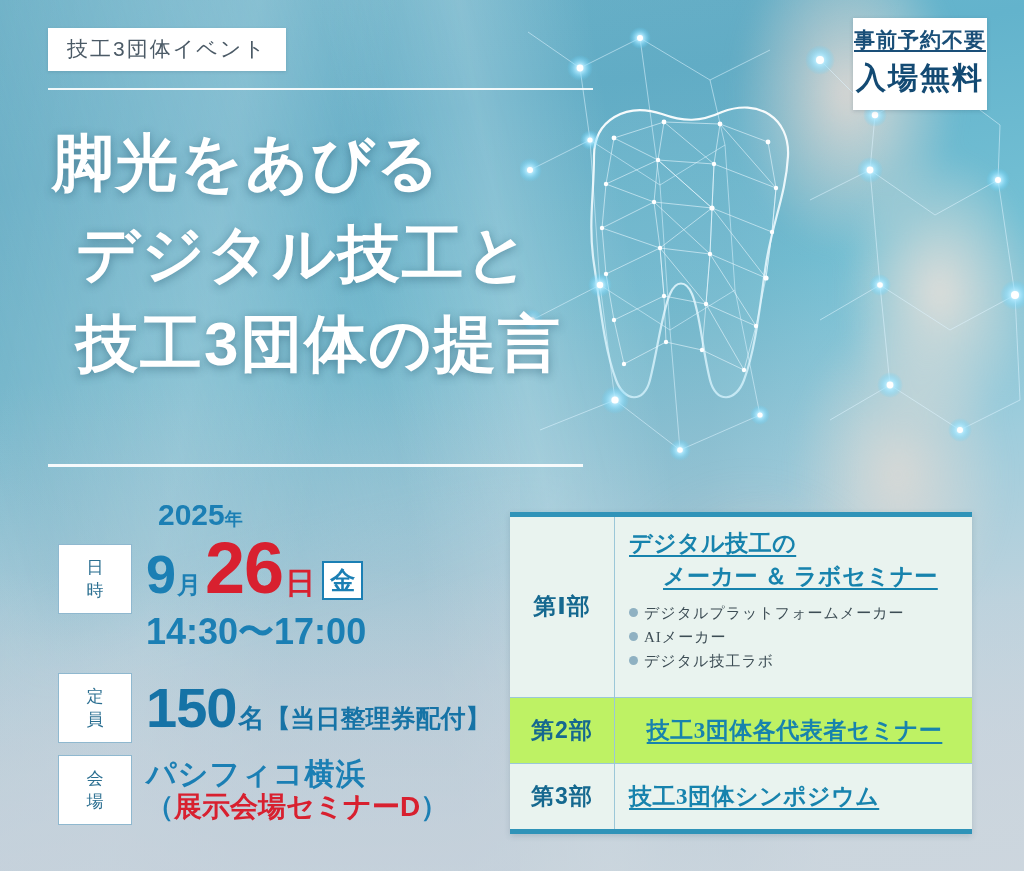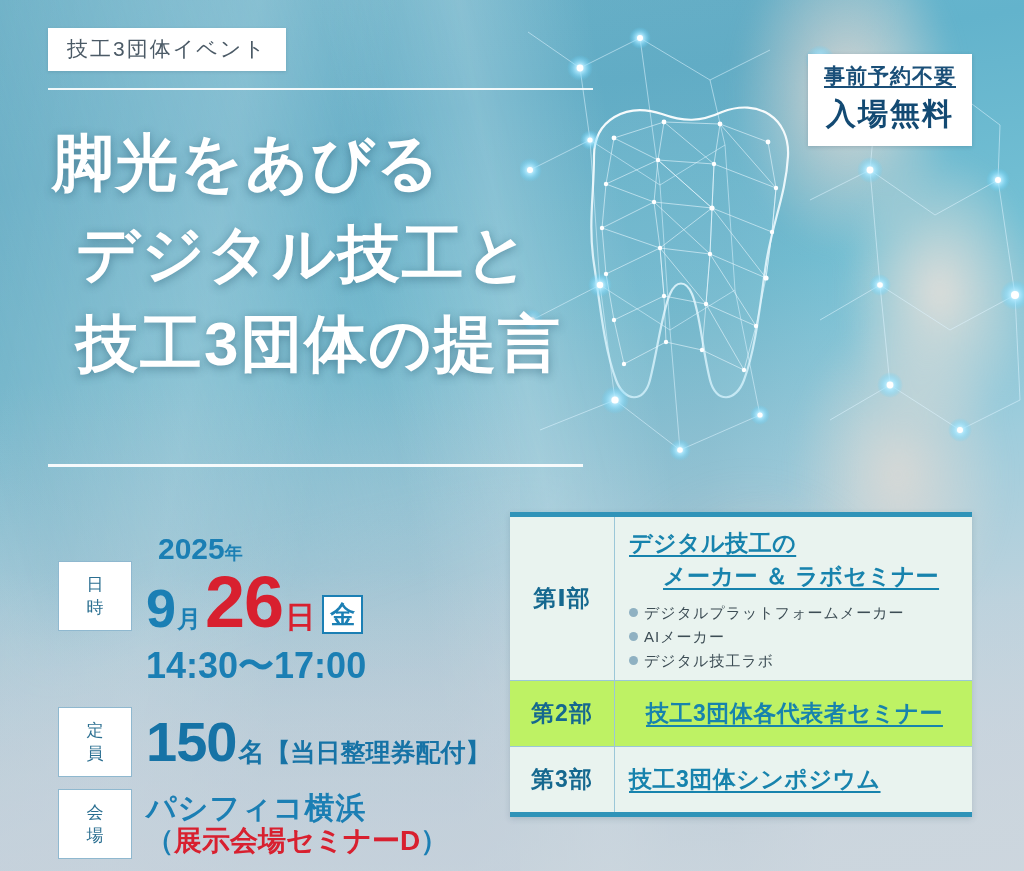--- a/index.html
+++ b/index.html
@@ -45,23 +45,23 @@
   .network{position:absolute;left:520px;top:20px;width:504px;height:500px;}
   .network svg{display:block;}
 
   
   .event-badge{position:absolute;left:48px;top:28px;
     background:#ffffff;color:#4b5a66;
     font-size:21px;letter-spacing:2px;padding:7px 19px 8px;
     box-shadow:0 1px 3px rgba(40,70,90,.18);}
 
   
-  .free-box{position:absolute;right:52px;top:18px;background:#fff;
-    padding:8px 16px 11px;text-align:center;
-    box-shadow:0 1px 4px rgba(40,70,90,.22);margin-top:36px;}
+  .free-box{position:absolute;right:37px;top:18px;background:#fff;
+    padding:8px 1px 11px;text-align:center;
+    box-shadow:0 1px 4px rgba(40,70,90,.22);}
   .free-box .line1{font-size:21px;color:#1a4f78;letter-spacing:1px;
     text-decoration:underline;text-underline-offset:3px;font-weight:700;}
   .free-box .line2{font-size:30px;color:#134a73;font-weight:700;letter-spacing:2px;margin-top:4px;}
 
   
   .rule-top{position:absolute;left:48px;top:88px;width:545px;height:2px;
     background:rgba(255,255,255,.9);}
   .rule-mid{position:absolute;left:48px;top:464px;width:535px;height:3px;
     background:rgba(255,255,255,.92);}
 
@@ -73,21 +73,21 @@
 
   
   .info{position:absolute;left:58px;top:500px;width:470px;}
   .info-row{display:flex;align-items:center;margin-bottom:6px;}
   .tag{flex:none;background:#fff;border:1px solid #8fb8cf;
     color:#2b6f91;font-size:17px;letter-spacing:6px;
     padding:11px 8px 11px 14px;width:50px;text-align:center;box-sizing:content-box;}
 
   .dt-block{margin-left:14px;}
   .dt-year{font-size:30px;font-weight:700;color:#1b7fb4;letter-spacing:0px;line-height:1;
-    margin-left:12px;margin-top:34px;}
+    margin-left:12px;}
   .dt-year .suffix{font-size:18px;}
   .dt-main{display:flex;align-items:baseline;line-height:1;margin-top:2px;}
   .dt-9{font-size:54px;font-weight:700;color:#1b7fb4;}
   .dt-gatsu{font-size:24px;font-weight:700;color:#1b7fb4;margin-left:1px;}
   .dt-26{font-size:72px;font-weight:700;color:#d8202f;margin-left:4px;letter-spacing:-1px;}
   .dt-nichi{font-size:30px;font-weight:700;color:#d8202f;margin-left:2px;}
   .dt-kin{display:inline-block;border:2px solid #1b7fb4;color:#1b7fb4;background:#fff;
     font-size:25px;font-weight:700;line-height:1;padding:5px 6px;margin-left:7px;
     position:relative;top:-4px;}
   .dt-time{font-size:36px;font-weight:700;color:#1b7fb4;letter-spacing:0px;
@@ -105,21 +105,21 @@
 
   
   .program{position:absolute;left:510px;top:512px;width:462px;
     border-top:5px solid #2f93b8;border-bottom:5px solid #2f93b8;
     box-shadow:0 2px 6px rgba(40,80,100,.18);}
   .prow{display:flex;align-items:stretch;background:#e9f3ef;}
   .prow.alt{background:#bef264;text-align:center;}
   .prow + .prow{border-top:1px solid #9bc7d8;}
   .pno{flex:none;width:104px;display:flex;align-items:center;justify-content:center;
     border-right:1px solid #9bc7d8;color:#15688f;font-size:23px;font-weight:700;letter-spacing:1px;}
-  .pbody{flex:1;padding:10px 12px 7px 14px;}
+  .pbody{flex:1;padding:10px 12px 24px 14px;font-family:Liberation Serif, serif;}
   .ptitle{color:#1783ad;font-size:23px;font-weight:700;letter-spacing:.5px;
     text-decoration:underline;text-underline-offset:4px;text-decoration-thickness:2px;line-height:1.45;}
   .ptitle.indent{padding-left:34px;}
   .plist{margin:7px 0 0;padding:0;list-style:none;}
   .plist li{color:#3d4d55;font-size:15px;line-height:1.6;letter-spacing:1px;
     display:flex;align-items:center;}
   .dot{display:inline-block;width:9px;height:9px;border-radius:50%;
     background:#8fb1c2;margin-right:6px;flex:none;}
   .prow.r2 .pbody,.prow.r3 .pbody{padding-top:16px;padding-bottom:16px;}
 </style>

